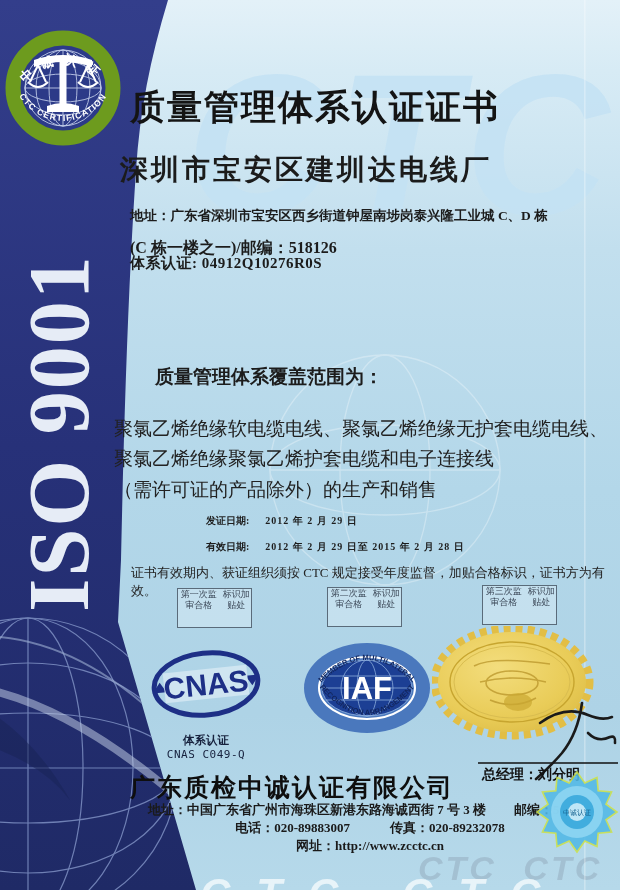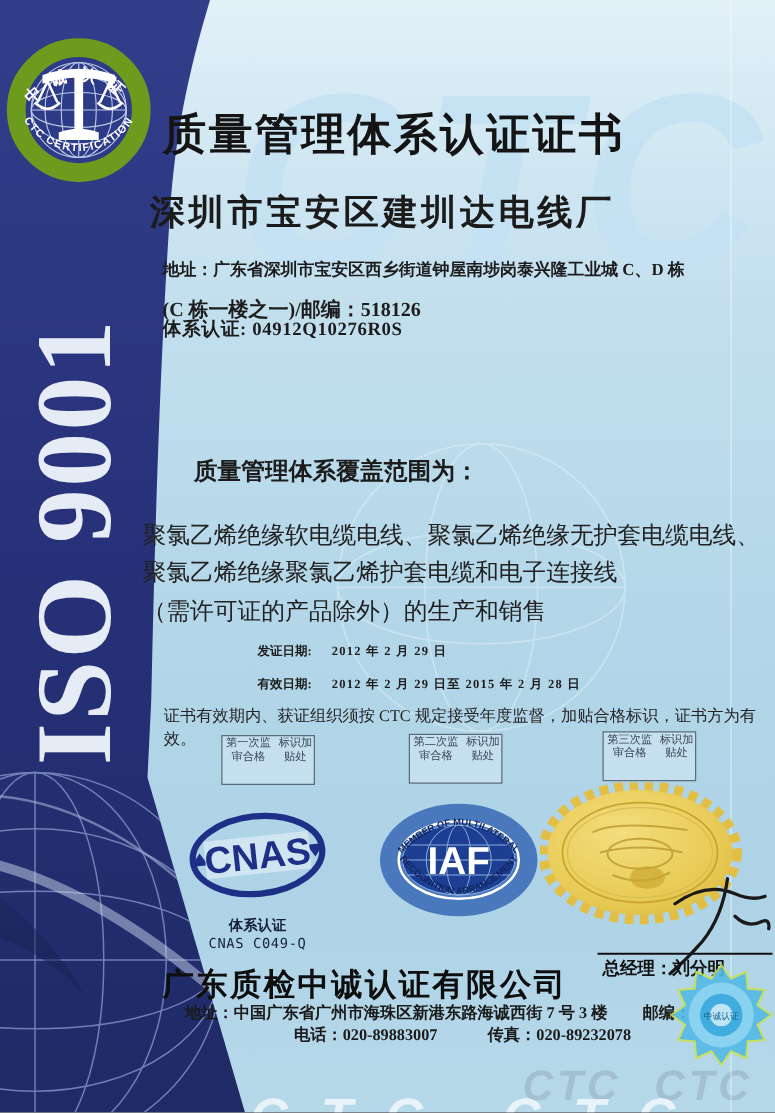--- a/index.html
+++ b/index.html
@@ -226,20 +226,23 @@
 
   <div class="abs footer-org ctr">广东质检中诚认证有限公司</div>
   <div class="abs frow frow1">
     <span>地址：中国广东省广州市海珠区新港东路海诚西街 7 号 3 楼</span>
     <span>邮编：510330</span>
   </div>
   <div class="abs frow frow2">
     <span>电话：020-89883007</span>
     <span>传真：020-89232078</span>
   </div>
+  <div class="abs frow frow3">
+    <span>网址：http://www.zcctc.cn</span>
+  </div>
 
   <svg class="abs" style="left:532px;top:768px" width="92" height="92" viewBox="532 768 92 92">
     <polygon points="617,812 606,819.8 611.6,832 598.2,833.2 597,846.6 584.8,841 577,852 569.2,841 557,846.6 555.8,833.2 542.4,832 548,819.8 537,812 548,804.2 542.4,792 555.8,790.8 557,777.4 569.2,783 577,772 584.8,783 597,777.4 598.2,790.8 611.6,792 606,804.2" fill="#52b9e6" opacity="0.88" stroke="#cbe14c" stroke-width="1.6"></polygon>
     <circle cx="577" cy="812" r="26" fill="#8ed5f2" opacity="0.9"></circle>
     <circle cx="577" cy="812" r="17" fill="#3aa8dc" opacity="0.9"></circle>
     <circle cx="577" cy="812" r="9" fill="#bfe6f6"></circle>
     <text x="577" y="815" text-anchor="middle" font-family="Liberation Sans, sans-serif" font-size="7" fill="#14608f">中诚认证</text>
   </svg>
 
 </div>

